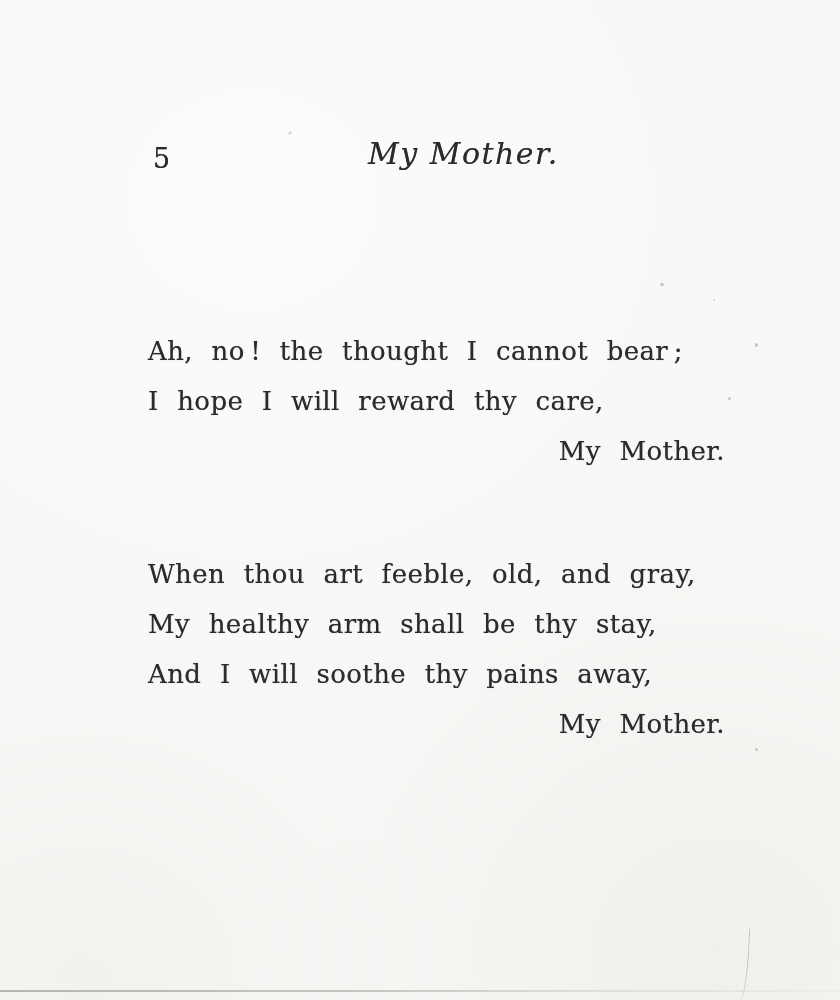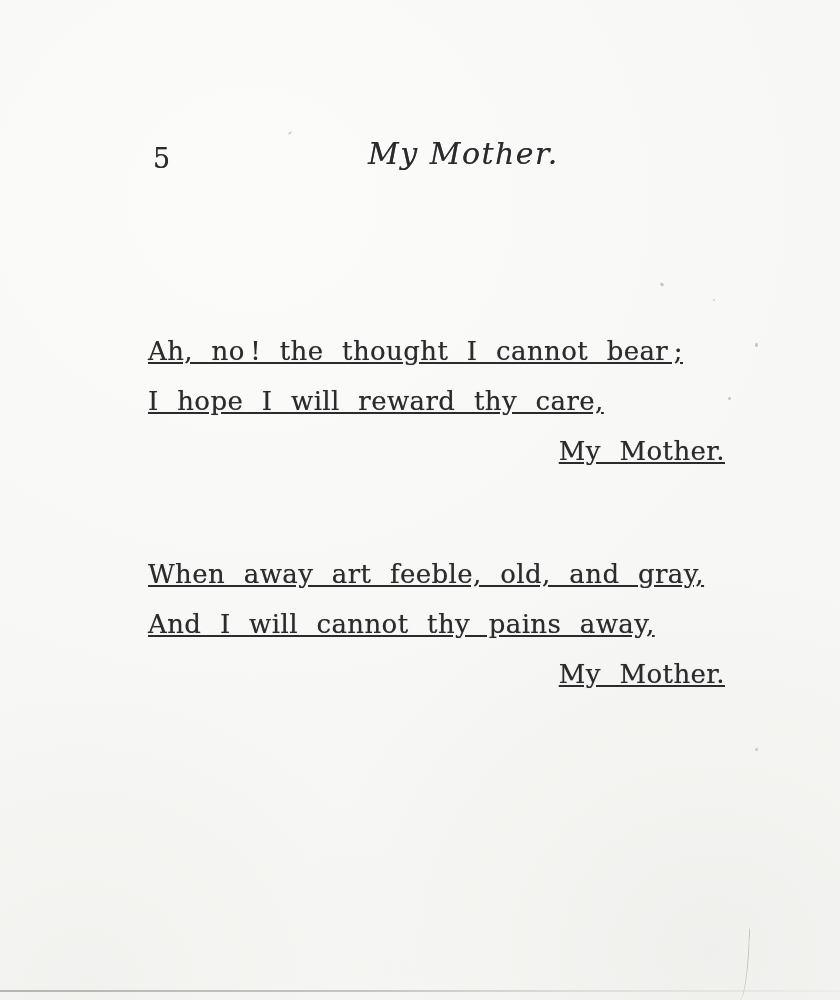--- a/index.html
+++ b/index.html
@@ -42,21 +42,20 @@
   }
   .stanza { margin: 0; }
   .stanza + .stanza { margin-top: 73px; }
   .poem-line, .refrain-line {
     font-size: 26px;
     line-height: 50px;
     letter-spacing: 0.4px;
     word-spacing: 0.38em;
     white-space: nowrap;
     text-shadow: 0 0 0.7px rgba(43,43,46,0.6);
-    text-decoration: underline;
   }
   .refrain-line { text-align: right; }
   .sc { font-variant: small-caps; letter-spacing: 0.8px; }
   
   .speck {
     position: absolute;
     background: rgba(70,70,75,0.55);
     border-radius: 50%;
   }
   .page-edge-line {
@@ -91,22 +90,23 @@
 
   <div class="running-title">My Mother.</div>
 
   <div class="poem" id="poem">
       <div class="stanza">
         <div class="poem-line">Ah, no ! the thought I cannot bear ;</div>
         <div class="poem-line">I hope I will reward thy care,</div>
         <div class="refrain-line">My Mother.</div>
       </div>
       <div class="stanza">
-        <div class="poem-line">When away art feeble, old, and gray,</div>
-        <div class="poem-line">And I will cannot thy pains away,</div>
+        <div class="poem-line">When thou art feeble, old, and gray,</div>
+        <div class="poem-line">My healthy arm shall be thy stay,</div>
+        <div class="poem-line">And I will soothe thy pains away,</div>
         <div class="refrain-line">My Mother.</div>
       </div>
     </div>
 
   <div class="speck" style="left:288px; top:132px; width:4px; height:2px; transform:rotate(-35deg); opacity:.45;"></div>
   <div class="speck" style="left:660px; top:283px; width:4px; height:3px; transform:rotate(40deg); opacity:.5;"></div>
   <div class="speck" style="left:713px; top:299px; width:2px; height:2px; opacity:.4;"></div>
   <div class="speck" style="left:755px; top:343px; width:3px; height:4px; opacity:.55;"></div>
   <div class="speck" style="left:728px; top:397px; width:3px; height:3px; opacity:.5;"></div>
   <div class="speck" style="left:755px; top:748px; width:3px; height:3px; opacity:.45;"></div>

